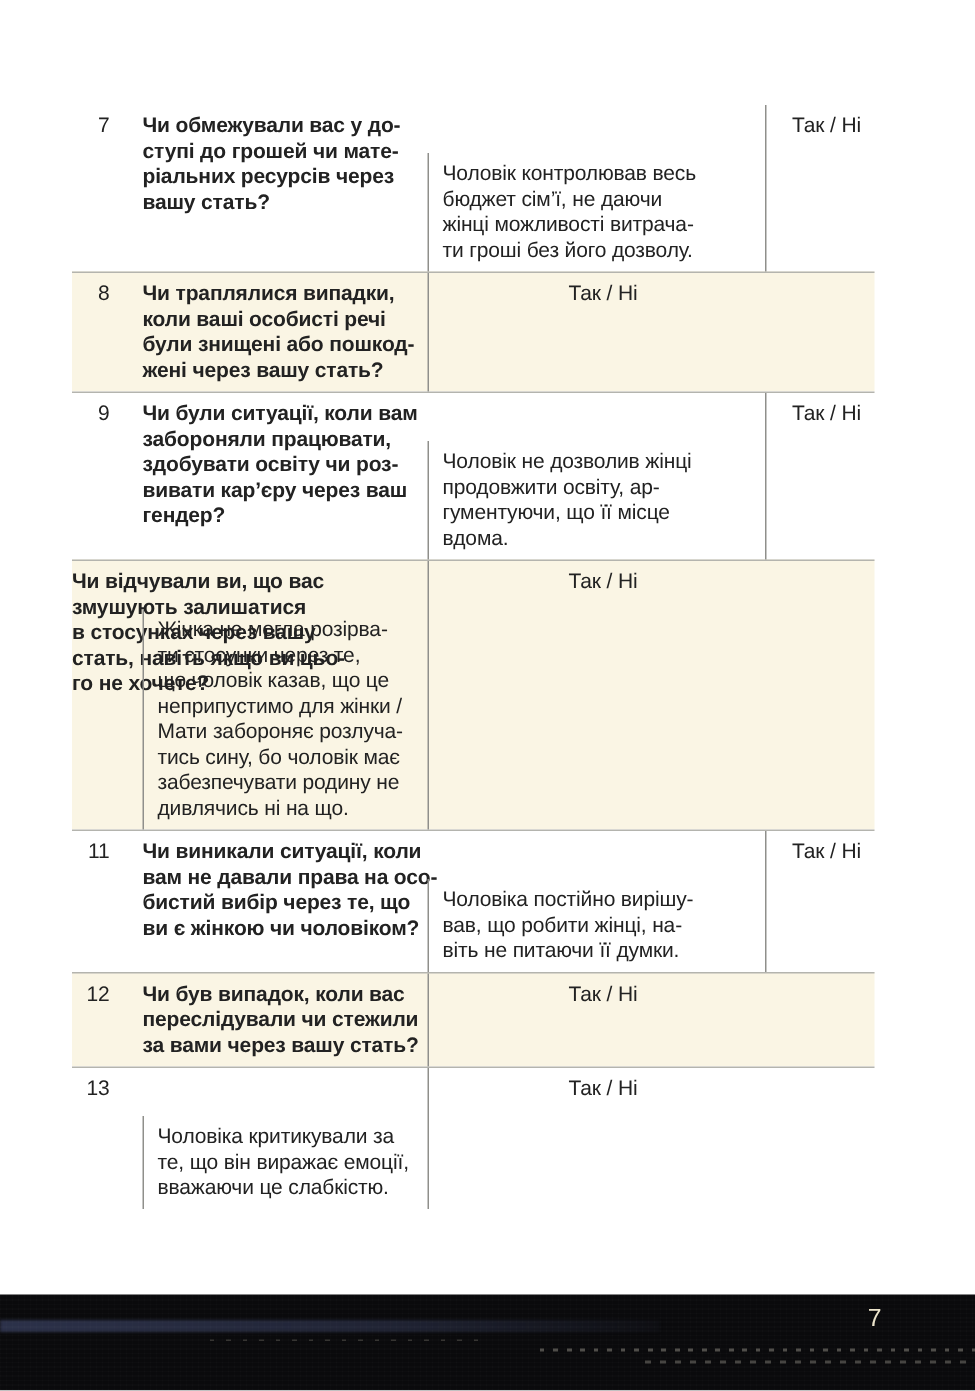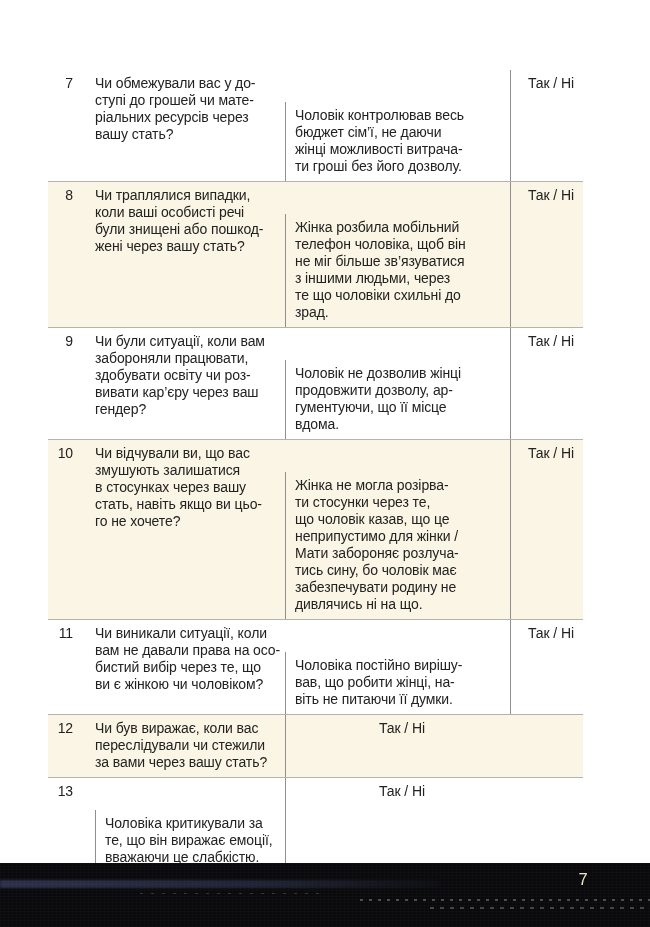--- a/index.html
+++ b/index.html
@@ -34,20 +34,21 @@
     padding-bottom: 6px;
     white-space: pre;
     letter-spacing: -0.1px;
   }
   .cell.num {
     text-align: right;
     padding-right: 22px;
   }
   .cell.question {
     padding-right: 2px;
+    font-weight: bold;
   }
   .cell.example {
     border-left: 1px solid #8f8f8b;
     padding-left: 9px;
     padding-right: 2px;
     margin-top: 32px;
   }
   .cell.answer {
     border-left: 1px solid #8f8f8b;
     padding-left: 8px;
@@ -121,45 +122,38 @@
 ти гроші без його дозволу.</div>
       <div class="cell answer">Так / Ні</div>
     </div>
 
     <div class="row">
       <div class="cell num">8</div>
       <div class="cell question">Чи траплялися випадки,
 коли ваші особисті речі
 були знищені або пошкод-
 жені через вашу стать?</div>
-      <div class="cell example">Жінка розбила мобільний
-телефон чоловіка, щоб він
-не міг більше зв’язуватися
-з іншими людьми, через
-те що чоловіки схильні до
-зрад.</div>
       <div class="cell answer">Так / Ні</div>
     </div>
 
     <div class="row">
       <div class="cell num">9</div>
       <div class="cell question">Чи були ситуації, коли вам
 забороняли працювати,
 здобувати освіту чи роз-
 вивати кар’єру через ваш
 гендер?</div>
       <div class="cell example">Чоловік не дозволив жінці
-продовжити дозволу, ар-
+продовжити освіту, ар-
 гументуючи, що її місце
 вдома.</div>
       <div class="cell answer">Так / Ні</div>
     </div>
 
     <div class="row">
-      <div class="cell num">10</div>
       <div class="cell question">Чи відчували ви, що вас
 змушують залишатися
 в стосунках через вашу
 стать, навіть якщо ви цьо-
 го не хочете?</div>
       <div class="cell example">Жінка не могла розірва-
 ти стосунки через те,
 що чоловік казав, що це
 неприпустимо для жінки /
 Мати забороняє розлуча-
@@ -176,21 +170,21 @@
 бистий вибір через те, що
 ви є жінкою чи чоловіком?</div>
       <div class="cell example">Чоловіка постійно вирішу-
 вав, що робити жінці, на-
 віть не питаючи її думки.</div>
       <div class="cell answer">Так / Ні</div>
     </div>
 
     <div class="row">
       <div class="cell num">12</div>
-      <div class="cell question">Чи був виражає, коли вас
+      <div class="cell question">Чи був випадок, коли вас
 переслідували чи стежили
 за вами через вашу стать?</div>
       <div class="cell answer">Так / Ні</div>
     </div>
 
     <div class="row">
       <div class="cell num">13</div>
       <div class="cell example">Чоловіка критикували за
 те, що він виражає емоції,
 вважаючи це слабкістю.</div>

